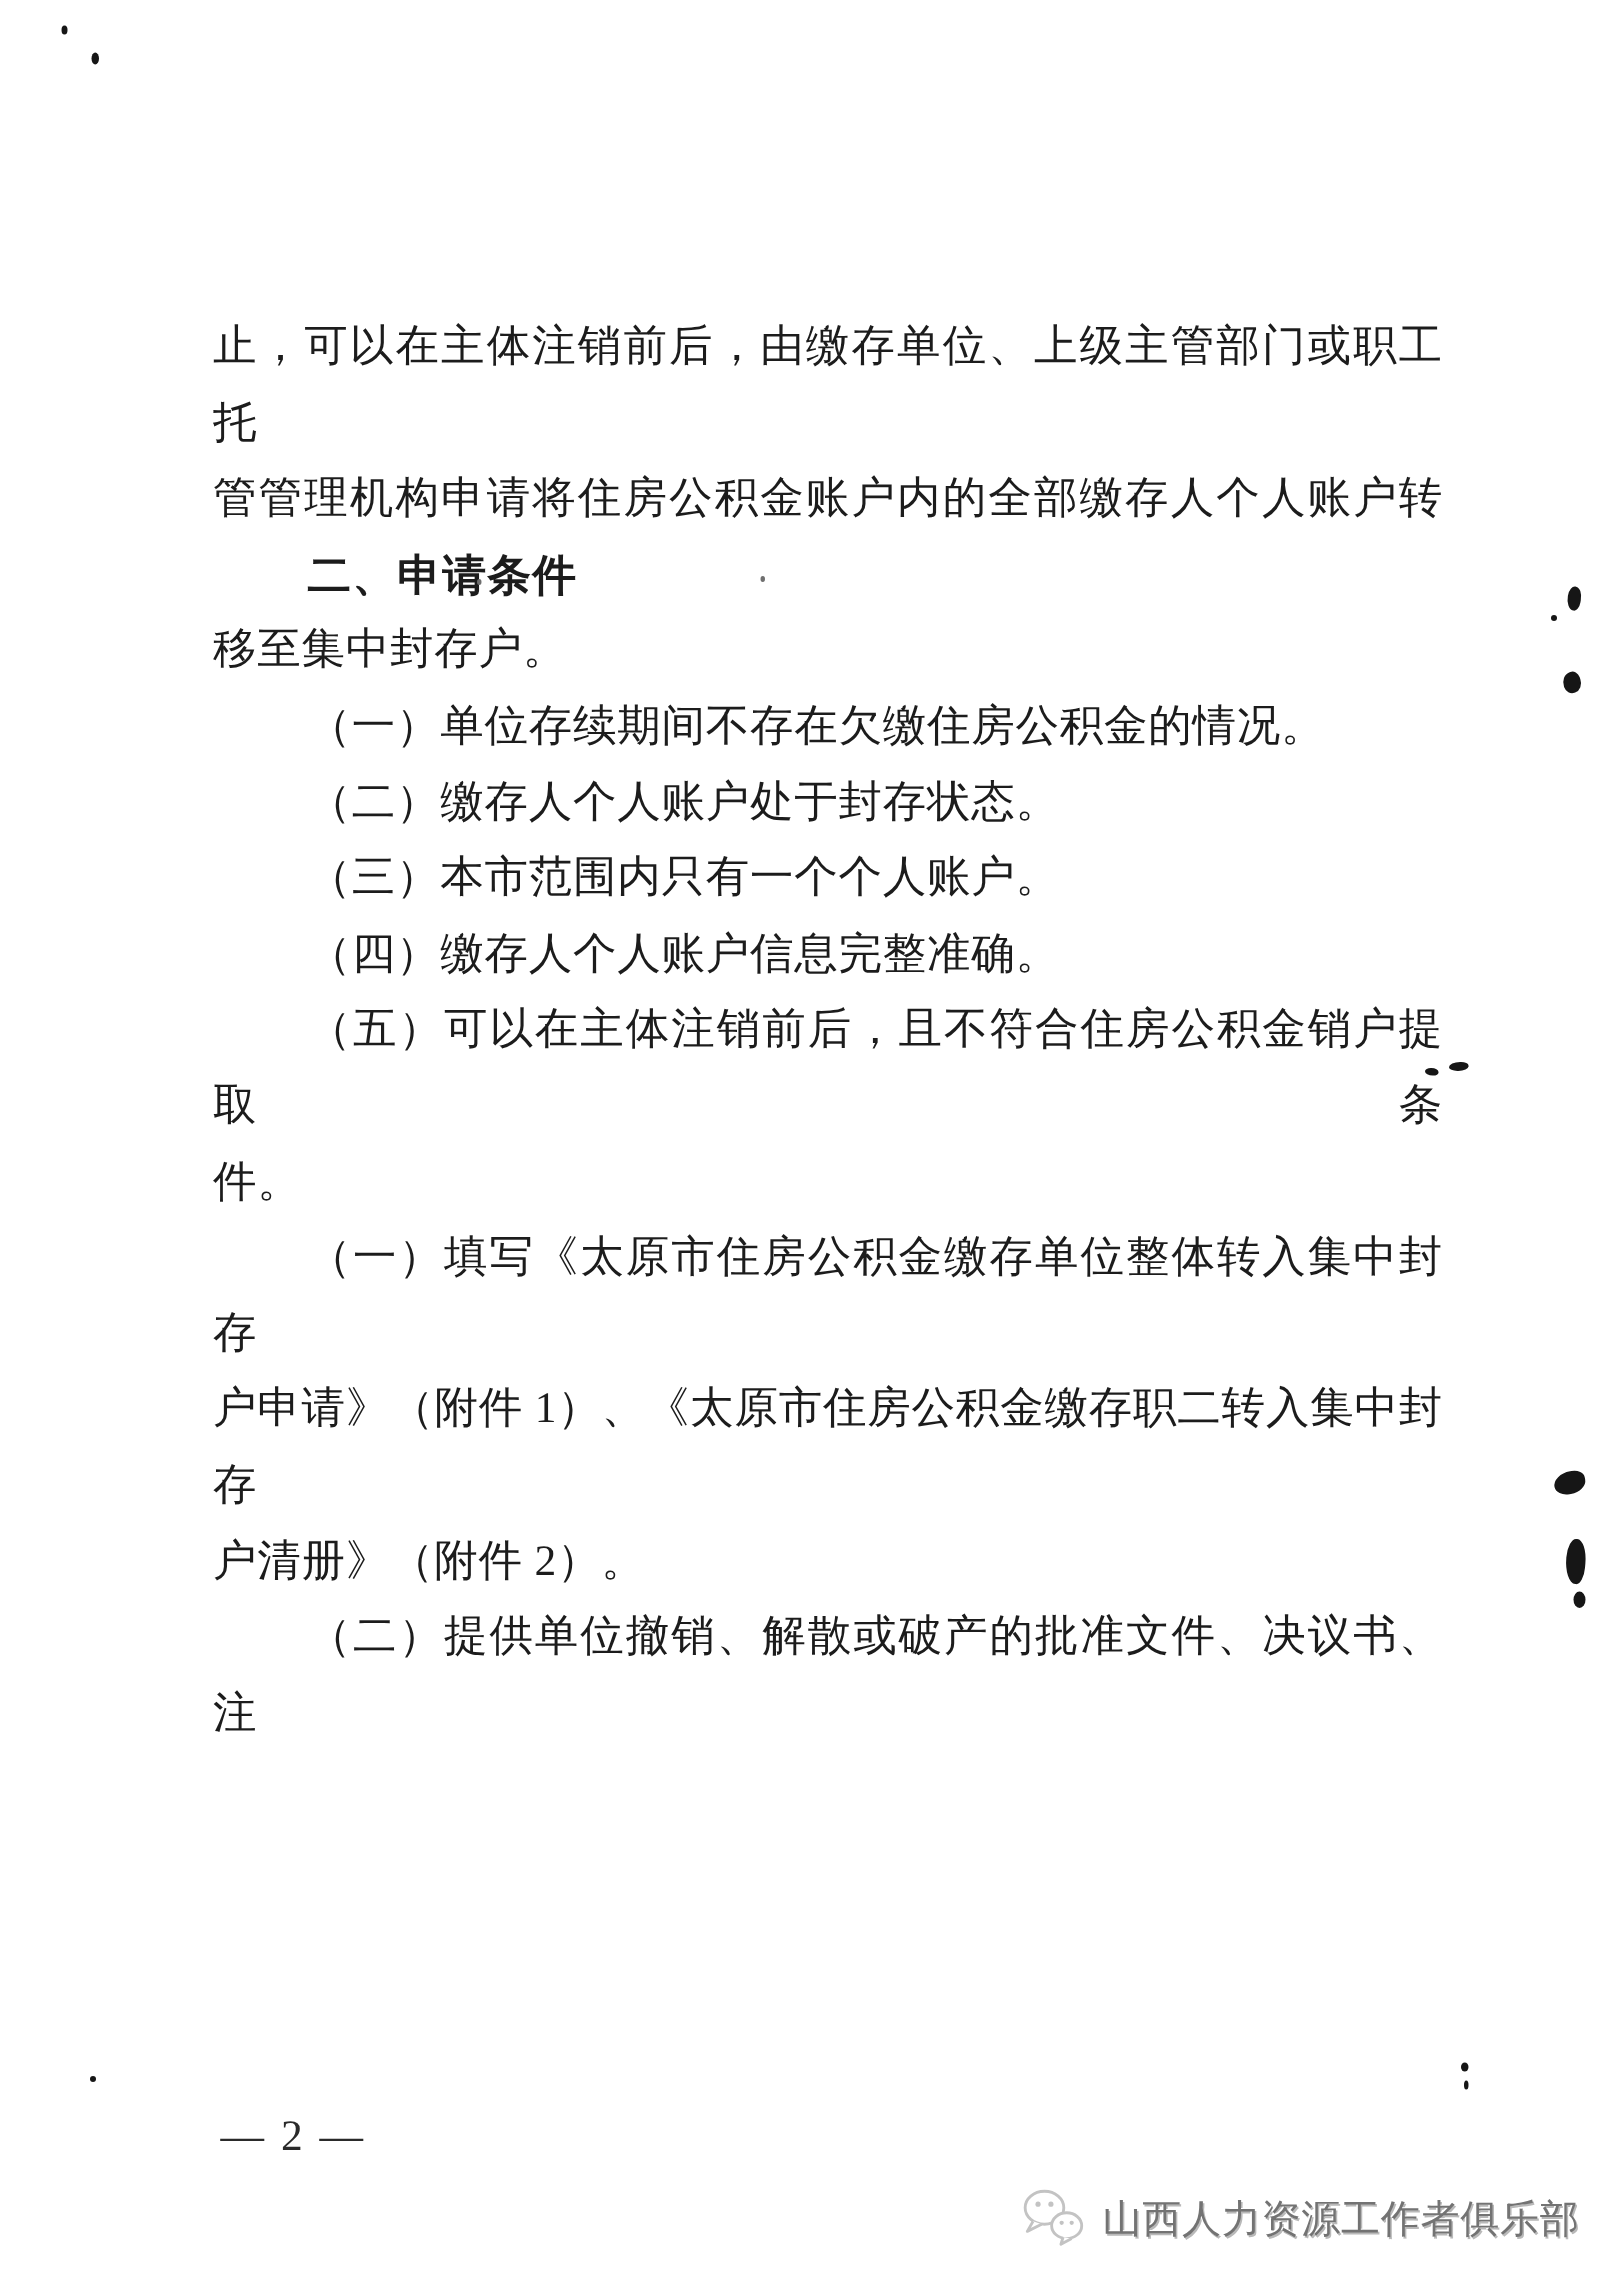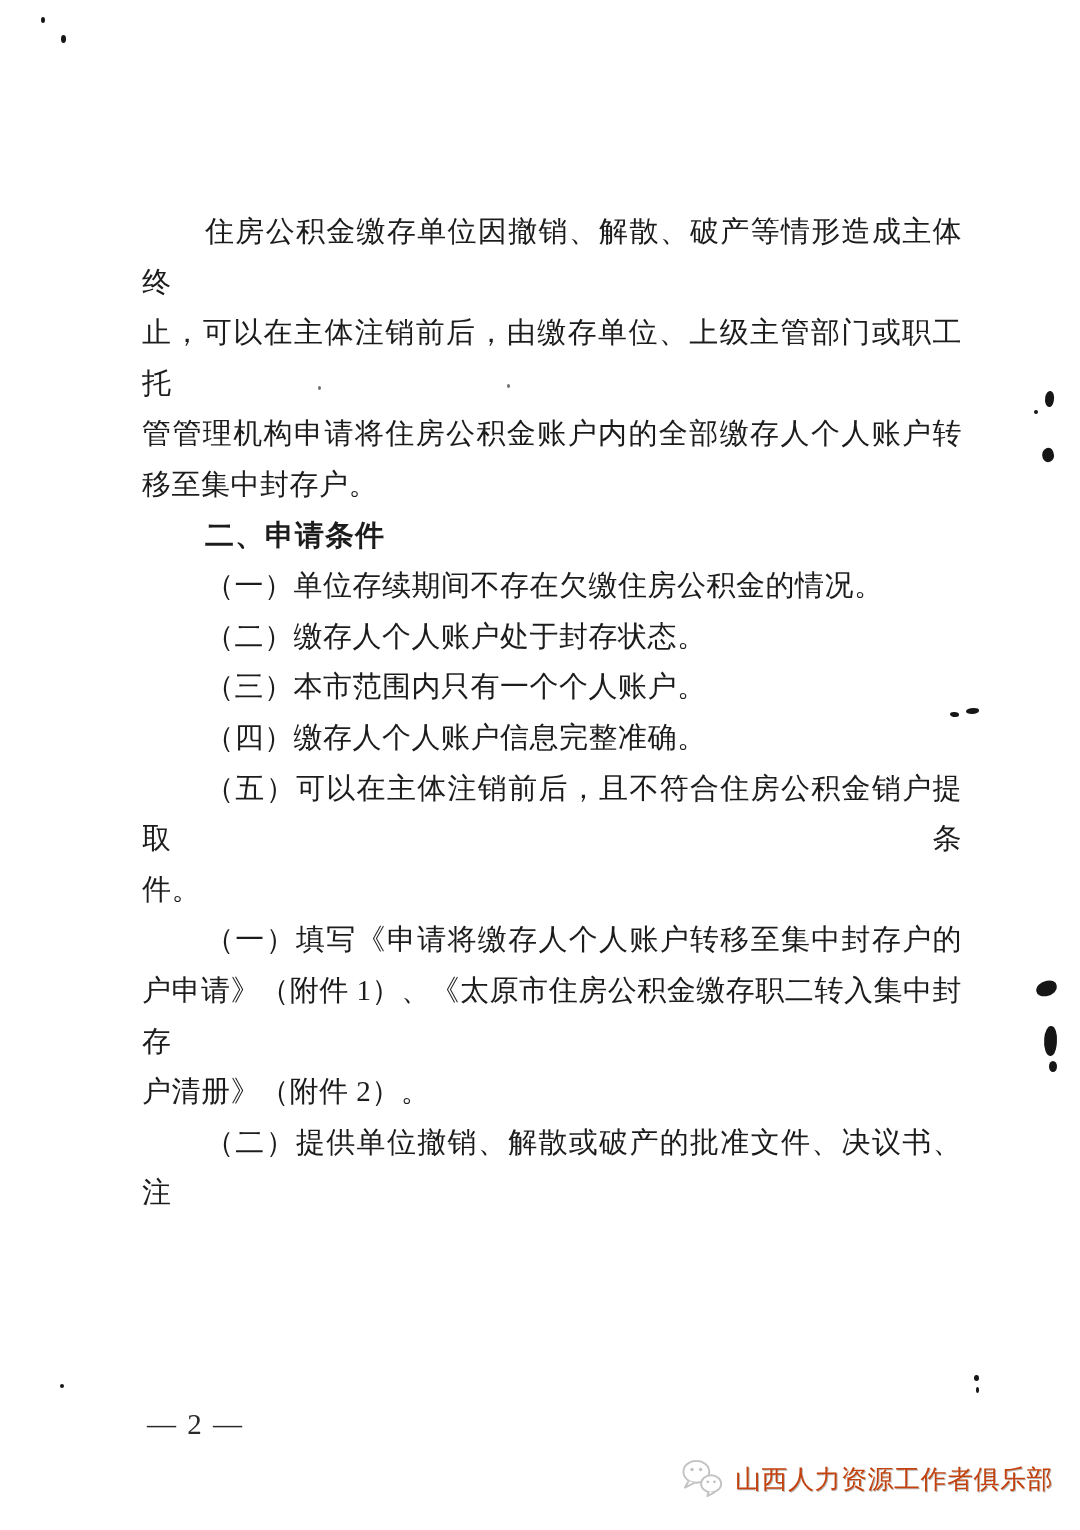--- a/index.html
+++ b/index.html
@@ -50,21 +50,21 @@
     letter-spacing: 2px;
     color: #2a2a2a;
   }
   .watermark {
     position: absolute;
     left: 680px;
     top: 1458px;
     display: flex;
     align-items: center;
     gap: 9px;
-    color: #c2410c;
+    color: #737373;
     font-size: 26px;
     letter-spacing: 0.5px;
     text-shadow: -1px -1px 0 #ffffff, 1px 1px 0 #b9b9b9;
     white-space: nowrap;
   }
   .watermark svg {
     flex: 0 0 auto;
   }
   
   .spk {
@@ -75,32 +75,31 @@
   .r1 { border-radius: 45% 55% 40% 60%; }
   .r2 { border-radius: 60% 40% 55% 45%; }
   .dot { border-radius: 50%; }
 </style>
 </head>
 <body>
 
 <div class="page">
 
   <main class="doc">
-    <div class="line indent fill">住房公积金缴存单位因撤销、解散、破产等情形造成主体终</div>
     <div class="line fill">止，可以在主体注销前后，由缴存单位、上级主管部门或职工托</div>
     <div class="line fill">管管理机构申请将住房公积金账户内的全部缴存人个人账户转</div>
+    <div class="line indent heading">二、申请条件</div>
     <div class="line">移至集中封存户。</div>
-    <div class="line indent heading">二、申请条件</div>
     <div class="line indent">（一）单位存续期间不存在欠缴住房公积金的情况。</div>
     <div class="line indent">（二）缴存人个人账户处于封存状态。</div>
     <div class="line indent">（三）本市范围内只有一个个人账户。</div>
     <div class="line indent">（四）缴存人个人账户信息完整准确。</div>
     <div class="line indent fill">（五）可以在主体注销前后，且不符合住房公积金销户提取条</div>
     <div class="line">件。</div>
-    <div class="line indent fill">（一）填写《申请将缴存人个人账户转移至集中封存户的</div>
+    <div class="line indent fill">（一）填写《太原市住房公积金缴存单位整体转入集中封存</div>
     <div class="line fill">户申请》（附件 1）、《太原市住房公积金缴存职二转入集中封存</div>
     <div class="line">户清册》（附件 2）。</div>
     <div class="line indent fill">（二）提供单位撤销、解散或破产的批准文件、决议书、注</div>
 
   </main>
 
   <div class="pagenum">— 2 —</div>
 
   <div class="watermark">
     <svg width="46" height="42" viewBox="0 0 48 44" aria-hidden="true">

